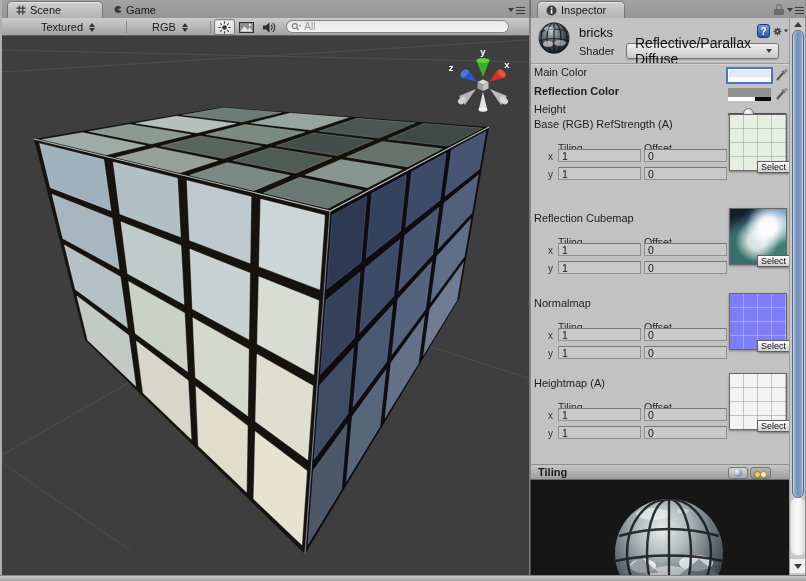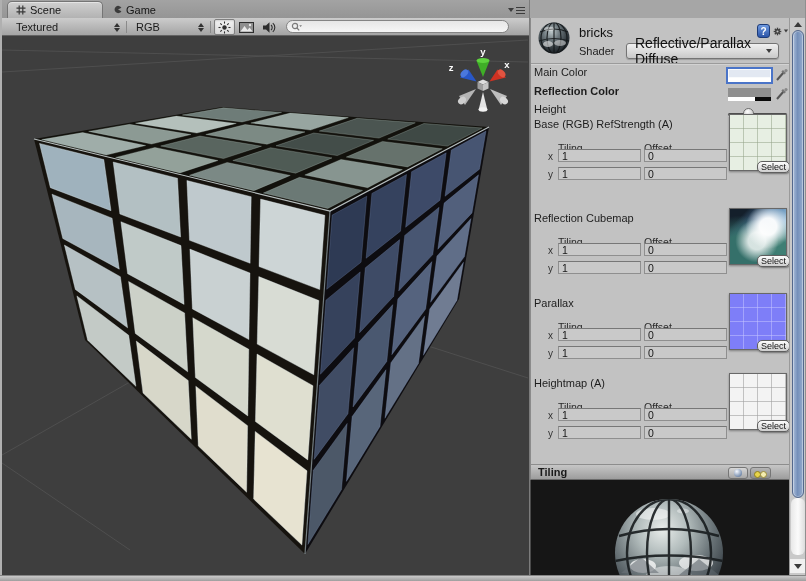--- a/index.html
+++ b/index.html
@@ -18,21 +18,21 @@
   .tab .tlabel{font-size:11px;color:#161616;}
   .panel-menu{position:absolute;top:6px;display:flex;align-items:center;gap:2px;cursor:pointer;}
   .tri-down{width:0;height:0;border-left:3px solid transparent;border-right:3px solid transparent;border-top:4px solid #3c3c3c;}
   .bars{width:9px;height:7px;background:linear-gradient(#3c3c3c 1px,transparent 1px);background-size:9px 3px;margin-top:1px;}
 
   
   .scene-pane{position:absolute;left:2px;top:0;width:527px;height:575px;}
   .scene-toolbar{position:absolute;left:0;top:18px;width:100%;height:18px;
     background:linear-gradient(#cccccc,#a4a4a4);border-bottom:1px solid #636363;
     display:flex;align-items:center;}
-  .dd{position:absolute;top:1px;height:16px;display:flex;align-items:center;justify-content:space-between;
+  .dd{position:absolute;top:1px;height:16px;display:flex;align-items:center;justify-content:center;
     padding:0 4px 0 6px;cursor:pointer;}
   .dd .ddsep{position:absolute;right:-3px;top:2px;width:1px;height:12px;background:#8a8a8a;}
   .updown{display:flex;flex-direction:column;align-items:center;gap:1px;margin-left:6px;}
   .updown i{display:block;width:0;height:0;border-left:3px solid transparent;border-right:3px solid transparent;}
   .updown .u{border-bottom:4px solid #333;}
   .updown .d{border-top:4px solid #333;}
   .tgl{position:absolute;top:1px;width:21px;height:16px;display:flex;align-items:center;justify-content:center;border-radius:2px;cursor:pointer;}
   .tgl.active{background:linear-gradient(#f4f4f4,#d9d9d9);border:1px solid #808080;box-shadow:inset 0 1px 2px rgba(0,0,0,.15);}
   .search-pill{position:absolute;left:284px;top:2px;width:223px;height:13px;border:1px solid #848484;border-radius:7px;
     background:linear-gradient(#e6e6e6,#f6f6f6);display:flex;align-items:center;padding:0 4px 0 4px;}
@@ -92,21 +92,21 @@
     radial-gradient(circle at 48% 58%,rgba(232,240,238,.9) 0 20%,rgba(232,240,238,0) 50%),
     radial-gradient(circle at 18% 82%,#35706a 0 28%,rgba(53,112,106,0) 60%),
     radial-gradient(circle at 85% 88%,#3f7f74 0 24%,rgba(63,127,116,0) 55%),
     linear-gradient(135deg,#141f2b 0 16%,#4f7ca6 38%,#9cc2de 62%,#dcebf4 100%);}
   .t-normal{background-color:#7e7ef8;
     background-image:linear-gradient(rgba(200,200,255,.5) 1px,transparent 1px),linear-gradient(90deg,rgba(200,200,255,.5) 1px,transparent 1px);
     background-size:14px 14px;background-position:-1px -1px;}
   .t-height{background-color:#f3f3f3;
     background-image:linear-gradient(rgba(160,160,160,.6) 1px,transparent 1px),linear-gradient(90deg,rgba(160,160,160,.6) 1px,transparent 1px);
     background-size:14px 14px;background-position:-1px -1px;}
-  .select-btn{position:absolute;left:226px;top:43px;height:12px;padding:0 3px;border:1px solid #5f5f5f;border-radius:5px;
+  .select-btn{position:absolute;left:226px;top:43px;height:12px;padding:0 3px;border:1px solid #5f5f5f;border-radius:0;
     background:linear-gradient(#fdfdfd,#cfcfcf);font-family:"Liberation Sans",sans-serif;font-size:9px;line-height:10px;color:#111;
     box-shadow:1px 1px 2px rgba(0,0,0,.4);cursor:pointer;}
 
   .preview-bar{position:absolute;left:0;top:464px;width:259px;height:16px;
     background:linear-gradient(#c6c6c6,#9d9d9d);border-top:1px solid #8d8d8d;border-bottom:1px solid #6a6a6a;border-left:1px solid #8b8b8b;}
   .preview-title{position:absolute;left:7px;top:1px;font-weight:bold;color:#1a1a1a;}
   .pv-btn{position:absolute;top:2px;height:12px;border:1px solid #767676;border-radius:3px;
     background:linear-gradient(#d6d6d6,#a8a8a8);display:flex;align-items:center;justify-content:center;cursor:pointer;}
   .pv-b1{left:197px;width:20px;}
   .pv-b2{left:219px;width:21px;background:linear-gradient(#b5b5b5,#8f8f8f);}
@@ -206,20 +206,21 @@
           <path d="M1 4.5 H4 L7.5 1.2 V11.8 L4 8.5 H1 Z" fill="#2d2d2d"></path>
           <path d="M9 4 A3.2 3.2 0 0 1 9 9 M10.8 2.2 A5.6 5.6 0 0 1 10.8 10.8" stroke="#2d2d2d" stroke-width="1.1" fill="none"></path>
         </svg>
       </div>
       <div class="search-pill">
         <svg width="12" height="10" viewBox="0 0 12 10">
           <circle cx="4" cy="4" r="2.6" fill="none" stroke="#7a7a7a" stroke-width="1.2"></circle>
           <line x1="6" y1="6" x2="8.2" y2="8.4" stroke="#7a7a7a" stroke-width="1.2"></line>
           <path d="M9.2 3.5 l3 0 l-1.5 2 z" fill="#7a7a7a" transform="scale(0.9)"></path>
         </svg>
+        <input type="text" placeholder="All" style="">
       </div>
     </div>
 
     <div class="viewport">
       <svg id="scene-svg" width="527" height="539">
           <rect x="0" y="0" width="527" height="539" fill="#3e3e3e"></rect>
           <line x1="0" y1="14" x2="526" y2="26" stroke="#535353" stroke-width="1" opacity="0.8"></line>
           <line x1="0" y1="36" x2="526" y2="4" stroke="#535353" stroke-width="1" opacity="0.8"></line>
           <line x1="0" y1="419" x2="198" y2="306" stroke="#535353" stroke-width="1" opacity="0.8"></line>
           <line x1="398" y1="301" x2="526" y2="342" stroke="#535353" stroke-width="1" opacity="0.8"></line>
@@ -295,20 +296,38 @@
           <text x="481" y="19" fill="#ffffff" font-size="9.5" font-weight="bold" text-anchor="middle" font-family="Liberation Sans, sans-serif">y</text>
           <text x="505" y="32" fill="#ffffff" font-size="9.5" font-weight="bold" text-anchor="middle" font-family="Liberation Sans, sans-serif">x</text>
           <text x="449" y="35" fill="#ffffff" font-size="9.5" font-weight="bold" text-anchor="middle" font-family="Liberation Sans, sans-serif">z</text>
         </svg>
     </div>
   </div>
 
   <div class="divider"></div>
 
   <div class="insp-pane">
+    <div class="tabstrip">
+      <div class="tab active" style="left:6px;width:88px;">
+        <svg width="11" height="11" viewBox="0 0 11 11">
+          <circle cx="5.5" cy="5.5" r="5" fill="#3d3d3d"></circle>
+          <rect x="4.8" y="2.2" width="1.6" height="1.6" fill="#fff"></rect>
+          <rect x="4.8" y="4.6" width="1.6" height="4" fill="#fff"></rect>
+        </svg>
+        <span class="tlabel">Inspector</span>
+      </div>
+      <div class="lock" style="position:absolute;left:243px;top:3px;">
+        <div class="shackle"></div>
+          <div class="body"></div>
+      </div>
+      <div class="panel-menu" style="left:256px;">
+        <div class="tri-down"></div>
+        <div class="bars"></div>
+      </div>
+    </div>
 
     <div class="insp-body">
 
       <svg id="ball-svg" width="34" height="34" viewBox="0 0 34 34" style="position:absolute;left:6px;top:3px;">
           <defs>
             <radialGradient id="ballG" cx="42%" cy="30%" r="75%">
               <stop offset="0%" stop-color="#bcc7c9"></stop>
               <stop offset="35%" stop-color="#6d787d"></stop>
               <stop offset="70%" stop-color="#333b40"></stop>
               <stop offset="100%" stop-color="#181d22"></stop>
@@ -403,21 +422,21 @@
         <div class="ax ax-y">y</div>
         <input class="fld fxt" value="1" style="">
         <input class="fld fxo" value="0" style="">
         <input class="fld fyt" value="1" style="">
         <input class="fld fyo" value="0" style="">
         <div class="thumb t-cube"></div>
         <button class="select-btn">Select</button>
       </div>
 
       <div class="map-sec" style="top:279px;">
-        <div class="sec-title">Parallax</div>
+        <div class="sec-title">Normalmap</div>
         <div class="th-label th-t">Tiling</div>
         <div class="th-label th-o">Offset</div>
         <div class="ax ax-x">x</div>
         <div class="ax ax-y">y</div>
         <input class="fld fxt" value="1" style="">
         <input class="fld fxo" value="0" style="">
         <input class="fld fyt" value="1" style="">
         <input class="fld fyo" value="0" style="">
         <div class="thumb t-normal"></div>
         <button class="select-btn">Select</button>

